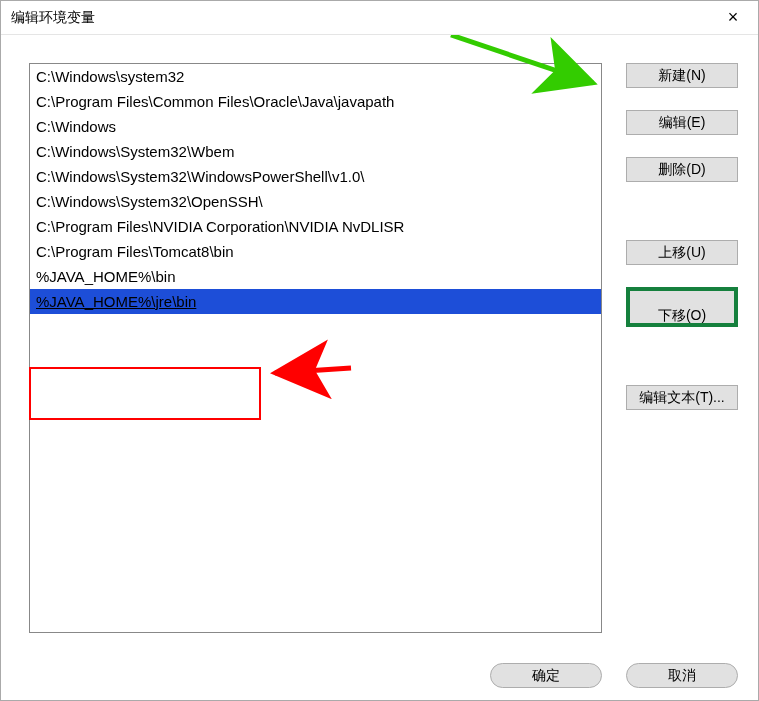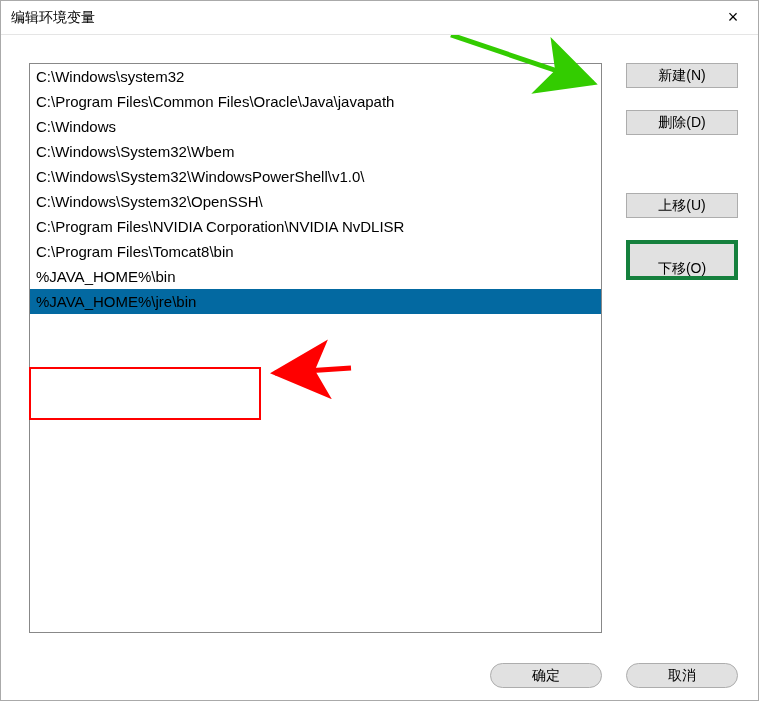--- a/index.html
+++ b/index.html
@@ -55,21 +55,22 @@
       font-size: 15px;
       overflow: hidden;
     }
     .list-item {
       padding: 4px 6px;
       white-space: nowrap;
       overflow: hidden;
       cursor: default;
     }
     .list-item.selected {
-      background: #0369a1;
+      background: #1d4ed8;
+      text-decoration: underline;
     }
     .button-col {
       display: flex;
       flex-direction: column;
       margin-left: 24px;
       gap: 0;
     }
     .win-btn {
       width: 112px;
       height: 25px;
@@ -129,25 +130,27 @@
         <div class="list-item">C:\Windows\System32\WindowsPowerShell\v1.0\</div>
         <div class="list-item">C:\Windows\System32\OpenSSH\</div>
         <div class="list-item">C:\Program Files\NVIDIA Corporation\NVIDIA NvDLISR</div>
         <div class="list-item">C:\Program Files\Tomcat8\bin</div>
         <div class="list-item">%JAVA_HOME%\bin</div>
         <div class="list-item selected">%JAVA_HOME%\jre\bin</div>
       </div>
 
     <div class="button-col">
       <button class="win-btn">新建(N)</button>
+      <button class="win-btn">编辑(E)</button>
       <button class="win-btn">删除(D)</button>
       <div class="spacer"></div>
       <button class="win-btn">上移(U)</button>
       <button class="win-btn highlighted">下移(O)</button>
       <div class="spacer"></div>
+      <button class="win-btn">编辑文本(T)...</button>
     </div>
 
     <svg class="anno">
       <defs>
         <marker id="arrow-green" markerWidth="14" markerHeight="14" refX="11" refY="6" orient="auto">
           <path d="M0,0 L12,6 L0,12 L3,6 Z" fill="#33cc00"></path>
         </marker>
         <marker id="arrow-red" markerWidth="14" markerHeight="14" refX="11" refY="6" orient="auto">
           <path d="M0,0 L12,6 L0,12 L3,6 Z" fill="#ff0000"></path>
         </marker>

